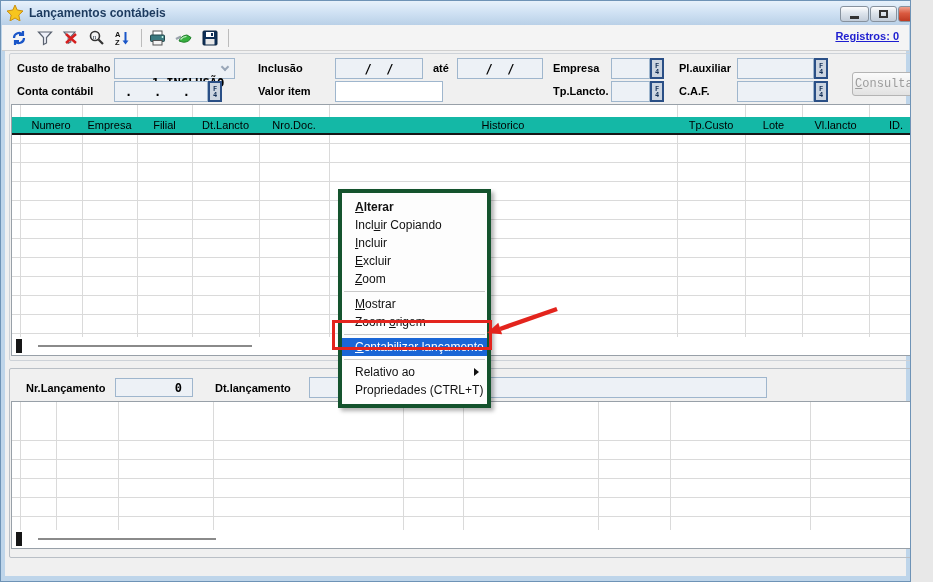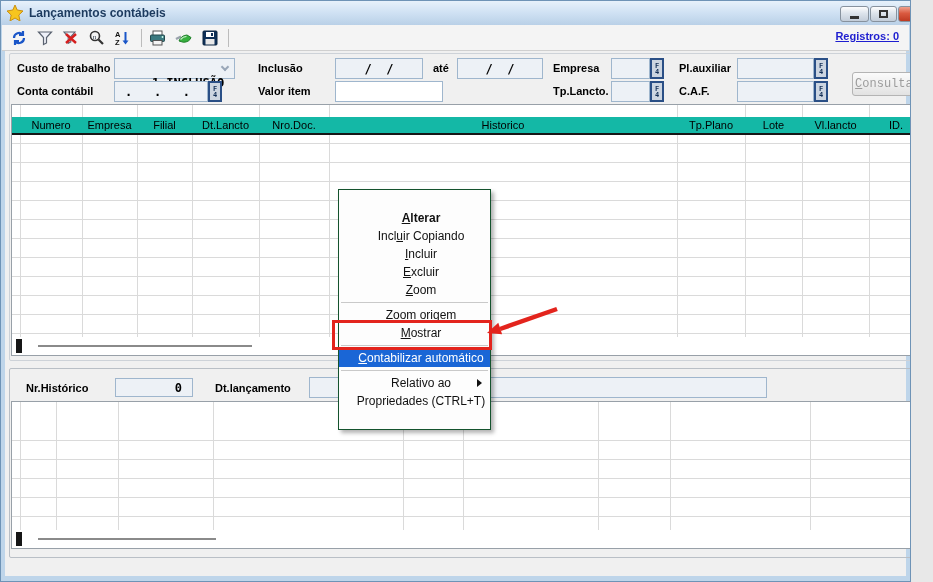--- a/index.html
+++ b/index.html
@@ -54,22 +54,22 @@
        border-bottom:2px solid #161616;z-index:3;margin-top:12px;}
   .hdr span{font-size:11px;color:#000;text-align:center;line-height:17px;overflow:hidden;white-space:nowrap;}
   .gbody{position:absolute;left:0;right:0;top:20px;
          background:repeating-linear-gradient(to bottom,#fff 0 18px,#dadada 18px 19px);}
   .vline{position:absolute;top:0;width:1px;background:#dadada;z-index:2;}
   .scrollstrip{position:absolute;left:0;right:0;bottom:0;height:18px;background:#fff;z-index:3;}
   .thumb{position:absolute;left:4px;top:2px;width:6px;height:14px;background:#161616;}
   .scrollline{position:absolute;top:8px;height:2px;background:#8a8a8a;}
   
   .menu{position:absolute;left:337px;top:188px;width:153px;background:#fdfdfd;
-        border:1px solid #14532d;box-shadow:3px 3px 4px rgba(0,0,0,.3);
-        padding:19px 0;z-index:20;font-size:12px;color:#111;text-align:center;}
+        border:4px solid #14532d;box-shadow:3px 3px 4px rgba(0,0,0,.3);
+        padding:5px 0;z-index:20;font-size:12px;color:#111;}
   .mi{height:18px;line-height:18px;padding-left:13px;white-space:nowrap;position:relative;cursor:default;}
   .mi.bold{font-weight:bold;}
   .mi.hl{background:#1a66d6;color:#fff;}
   .mi .key{text-decoration:underline;}
   .msep{height:1px;background:#c9c9c9;margin:3px 2px;}
   .subarrow{position:absolute;right:8px;top:5px;width:0;height:0;border-left:5px solid #111;
             border-top:4px solid transparent;border-bottom:4px solid transparent;}
   
   .ann-box{position:absolute;left:331px;top:319px;width:160px;height:30px;
            border:3px solid #e3241d;z-index:30;pointer-events:none;}
@@ -222,21 +222,21 @@
 
   <div class="grid" style="left:10px;top:103px;width:913px;height:252px;">
     <div class="hdr">
       <span style="width:8px;"></span>
       <span style="width:62px;">Numero</span>
       <span style="width:55px;">Empresa</span>
       <span style="width:55px;">Filial</span>
       <span style="width:67px;">Dt.Lancto</span>
       <span style="width:70px;">Nro.Doc.</span>
       <span style="width:348px;">Historico</span>
-      <span style="width:68px;">Tp.Plano</span>
+      <span style="width:68px;">Tp.Custo</span>
       <span style="width:57px;">Lote</span>
       <span style="width:67px;">Vl.lancto</span>
       <span style="width:54px;">ID.</span>
     </div>
     <div class="gbody" style="height:212px;"></div>
     <div class="vline" style="left:8px;height:232px;"></div>
     <div class="vline" style="left:70px;height:232px;"></div>
     <div class="vline" style="left:125px;height:232px;"></div>
     <div class="vline" style="left:180px;height:232px;"></div>
     <div class="vline" style="left:247px;height:232px;"></div>
@@ -245,21 +245,21 @@
     <div class="vline" style="left:733px;height:232px;"></div>
     <div class="vline" style="left:790px;height:232px;"></div>
     <div class="vline" style="left:857px;height:232px;"></div>
     <div class="scrollstrip">
       <span class="thumb"></span>
       <span class="scrollline" style="left:26px;width:214px;"></span>
     </div>
   </div>
 
   <div class="panel-detail"></div>
-  <span class="lbl" style="left:25px;top:381px;">Nr.Histórico</span>
+  <span class="lbl" style="left:25px;top:381px;">Nr.Lançamento</span>
   <div class="field" style="left:114px;top:377px;width:78px;height:19px;text-align:right;padding:2px 10px 0 0;">0</div>
   <span class="lbl" style="left:214px;top:381px;">Dt.lançamento</span>
   <div class="field" style="left:308px;top:376px;width:458px;height:21px;z-index:2;"></div>
 
   <div class="grid" style="left:10px;top:400px;width:913px;height:148px;">
     <div class="gbody" style="height:108px;"></div>
     <div class="vline" style="left:8px;height:128px;"></div>
     <div class="vline" style="left:44px;height:128px;"></div>
     <div class="vline" style="left:106px;height:128px;"></div>
     <div class="vline" style="left:201px;height:128px;"></div>
@@ -274,24 +274,24 @@
     </div>
   </div>
 
   <div class="menu">
     <div class="mi bold"><span></span><span class="key">A</span><span>lterar</span></div>
     <div class="mi"><span>Incl</span><span class="key">u</span><span>ir Copiando</span></div>
     <div class="mi"><span></span><span class="key">I</span><span>ncluir</span></div>
     <div class="mi"><span></span><span class="key">E</span><span>xcluir</span></div>
     <div class="mi"><span></span><span class="key">Z</span><span>oom</span></div>
     <div class="msep"></div>
+    <div class="mi"><span></span><span class="key">M</span><span>ostrar</span></div>
     <div class="mi"><span>Zoom </span><span class="key">o</span><span>rigem</span></div>
-    <div class="mi"><span></span><span class="key">M</span><span>ostrar</span></div>
     <div class="msep"></div>
-    <div class="mi hl"><span></span><span class="key">C</span><span>ontabilizar automático</span></div>
+    <div class="mi hl"><span></span><span class="key">C</span><span>ontabilizar lançamento</span></div>
     <div class="msep"></div>
     <div class="mi"><span>Relativo ao</span><span class="key"></span><span></span><span class="subarrow"></span></div>
     <div class="mi"><span>Propriedades (CTRL+T)</span><span class="key"></span><span></span></div>
   </div>
 
   <div class="ann-box"></div>
   <svg class="ann-arrow" width="85" height="40">
     <line x1="78" y1="8" x2="21" y2="28" stroke="#e3241d" stroke-width="4.5"></line>
     <polygon points="8,32 19.3,21.8 23.1,33.2" fill="#e3241d"></polygon>
   </svg>

